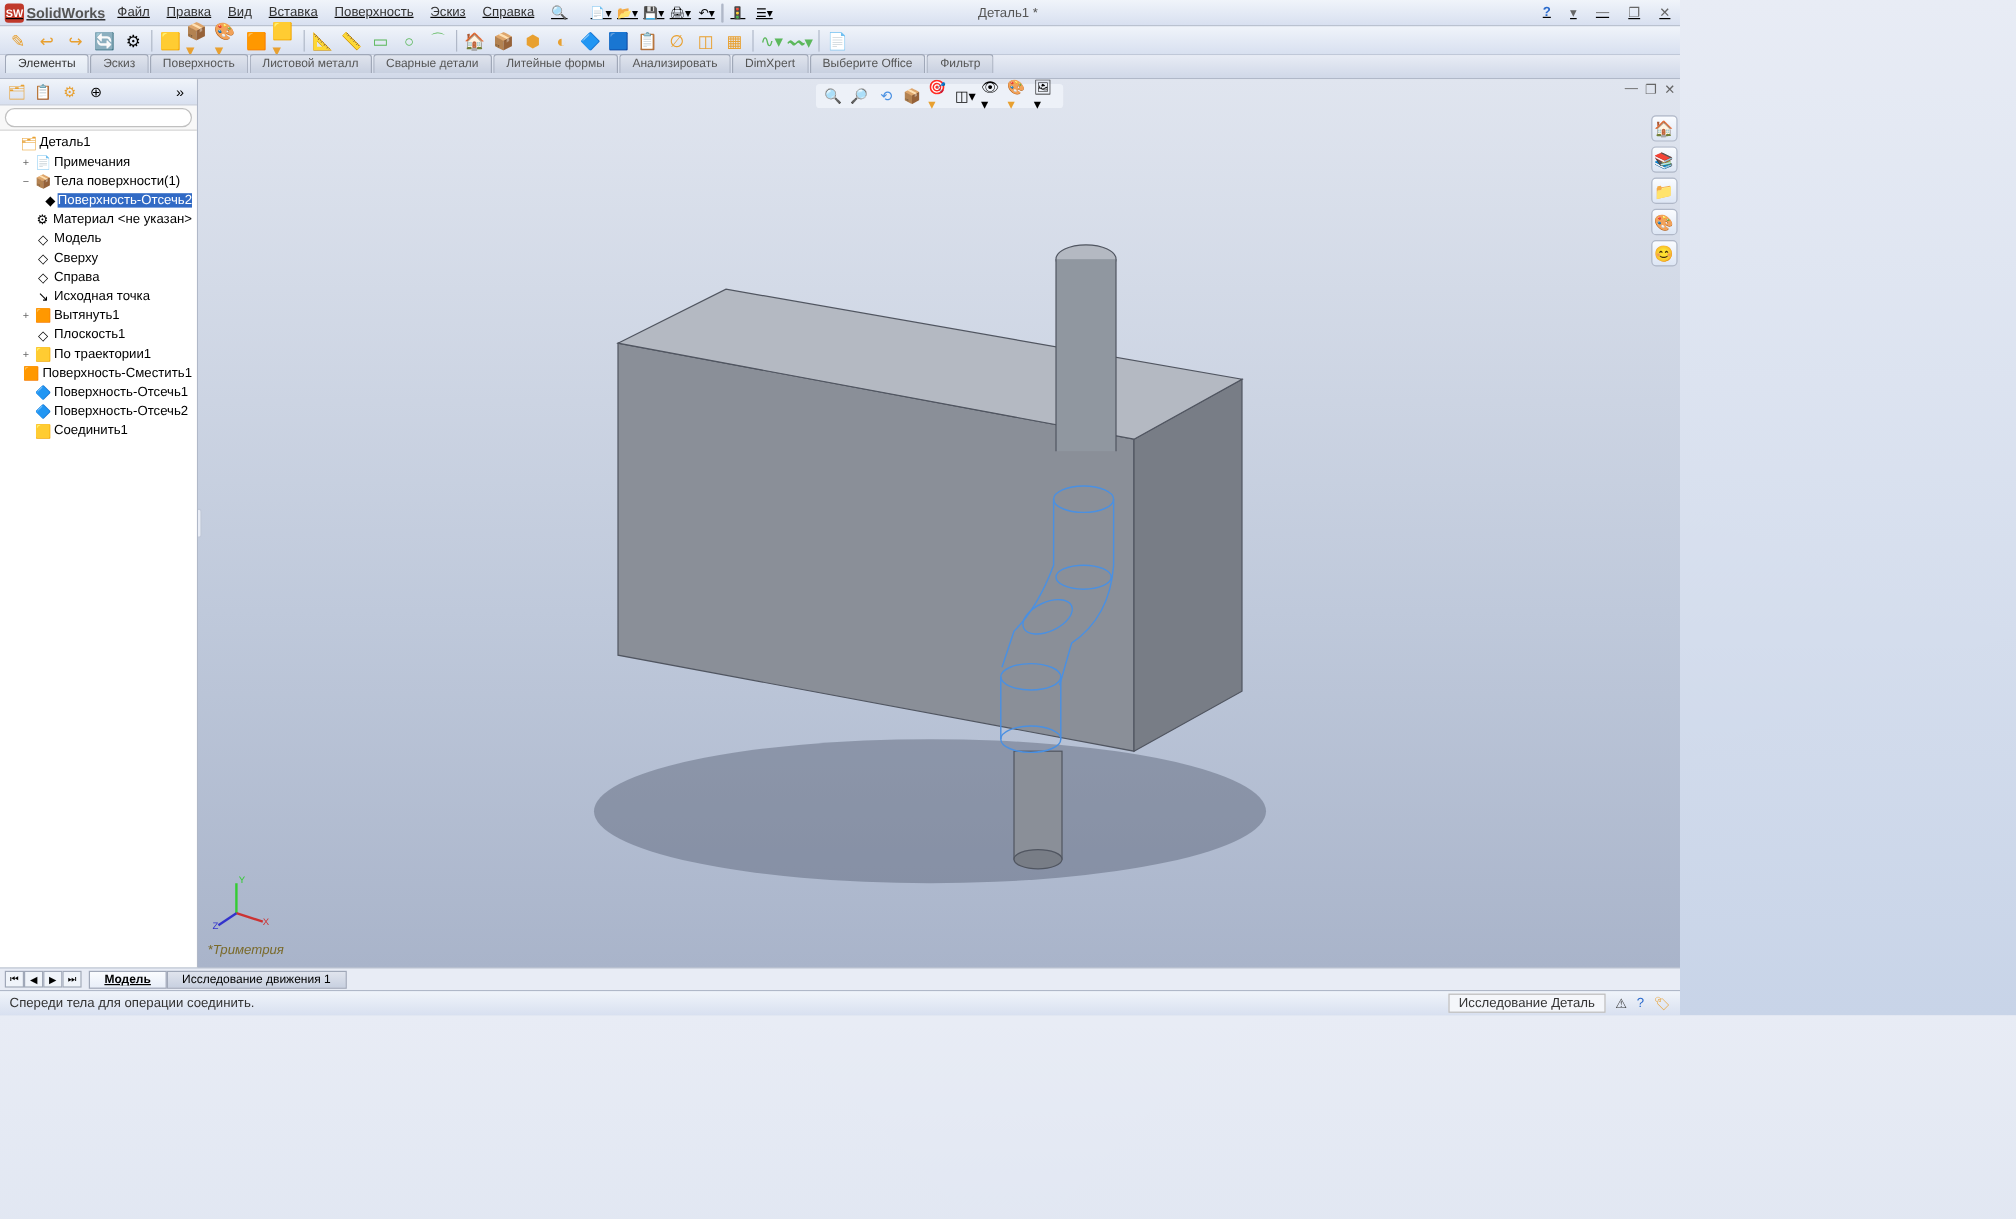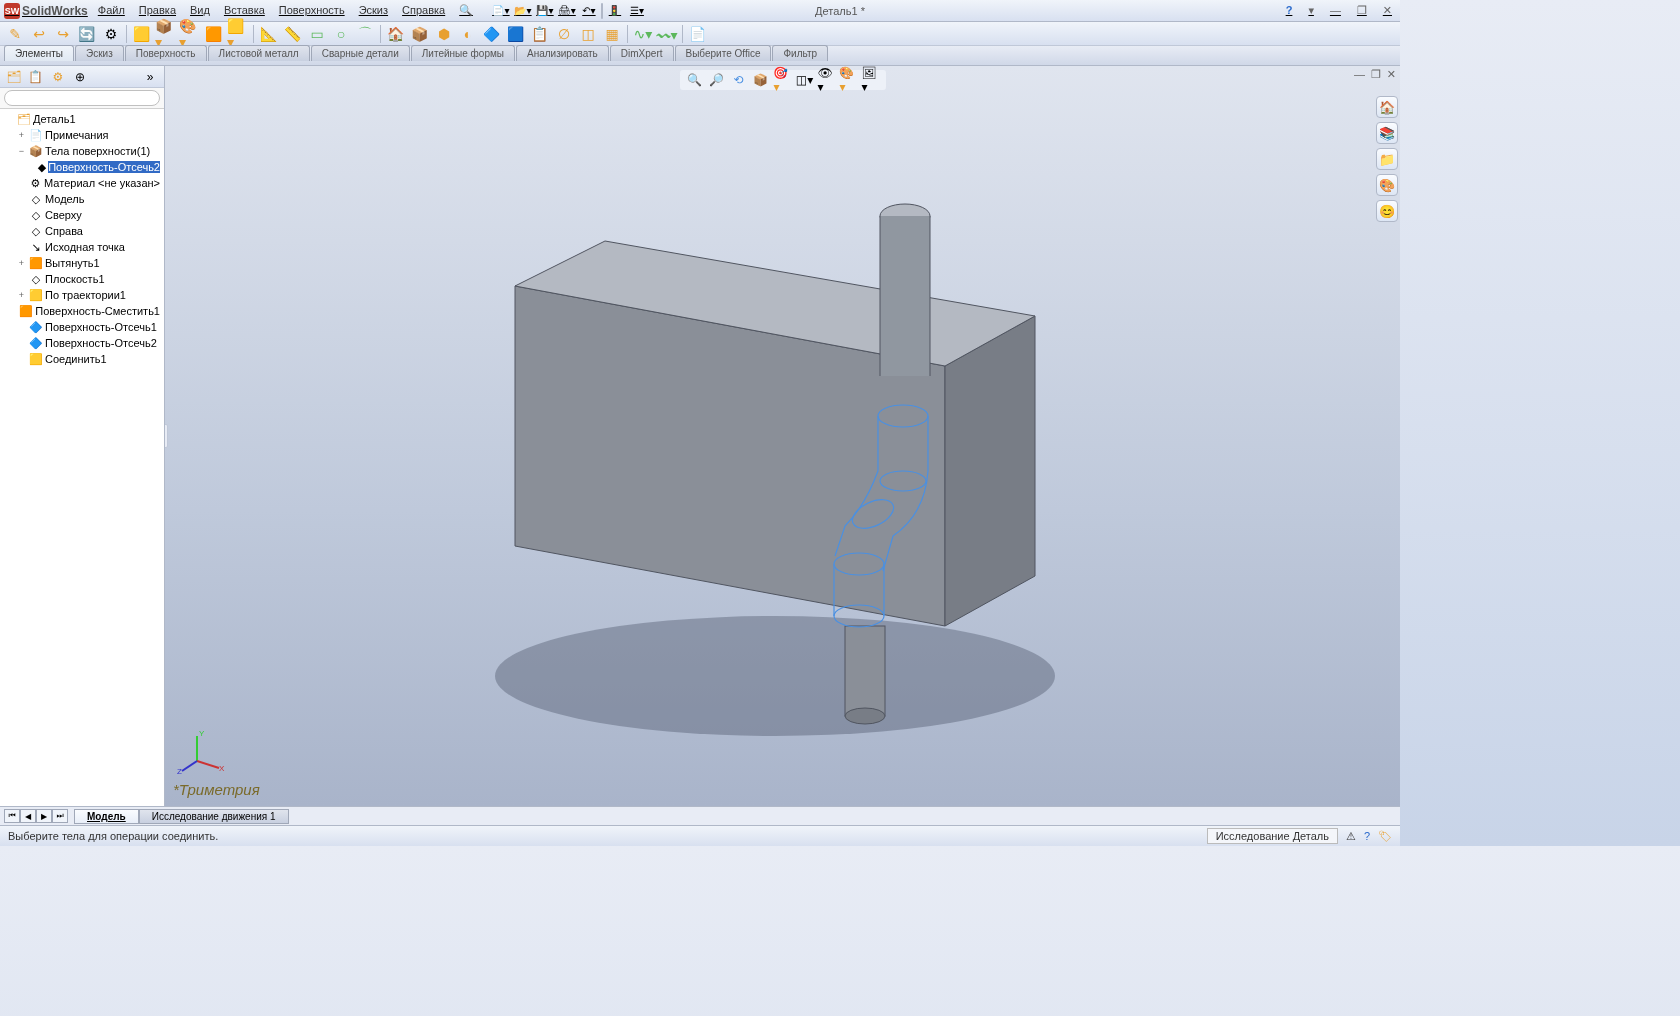--- a/index.html
+++ b/index.html
@@ -244,21 +244,21 @@
   left: 12px;
   width: 50px;
   height: 50px;
 }
 .view-label {
   position: absolute;
   bottom: 8px;
   left: 8px;
   color: #7a6a2a;
   font-style: italic;
-  font-size: 15px;
+  font-size: 11px;
 }
 .bottom-tabs {
   height: 20px;
   background: #e8ecf5;
   display: flex;
   align-items: center;
   border-top: 1px solid #b0b8c8;
   border-bottom: 1px solid #b0b8c8;
   padding: 0 4px;
 }
@@ -544,20 +544,20 @@
     <span class="nav-btn">⏮</span>
     <span class="nav-btn">◀</span>
     <span class="nav-btn">▶</span>
     <span class="nav-btn">⏭</span>
   </div>
   <div class="btab active">Модель</div>
   <div class="btab">Исследование движения 1</div>
 </div>
 
 <div class="statusbar">
-  <span>Выберите тела для операции соединить.</span>
+  <span>Спереди тела для операции соединить.</span>
   <div class="status-right">
     <span style="border:1px solid #bbb;padding:1px 8px;background:#f4f6fa">Исследование Деталь</span>
     <span>⚠</span>
     <span style="color:#2a6acc">?</span>
     <span style="color:#e8a030">🏷</span>
   </div>
 </div>
 
 </body></html>

